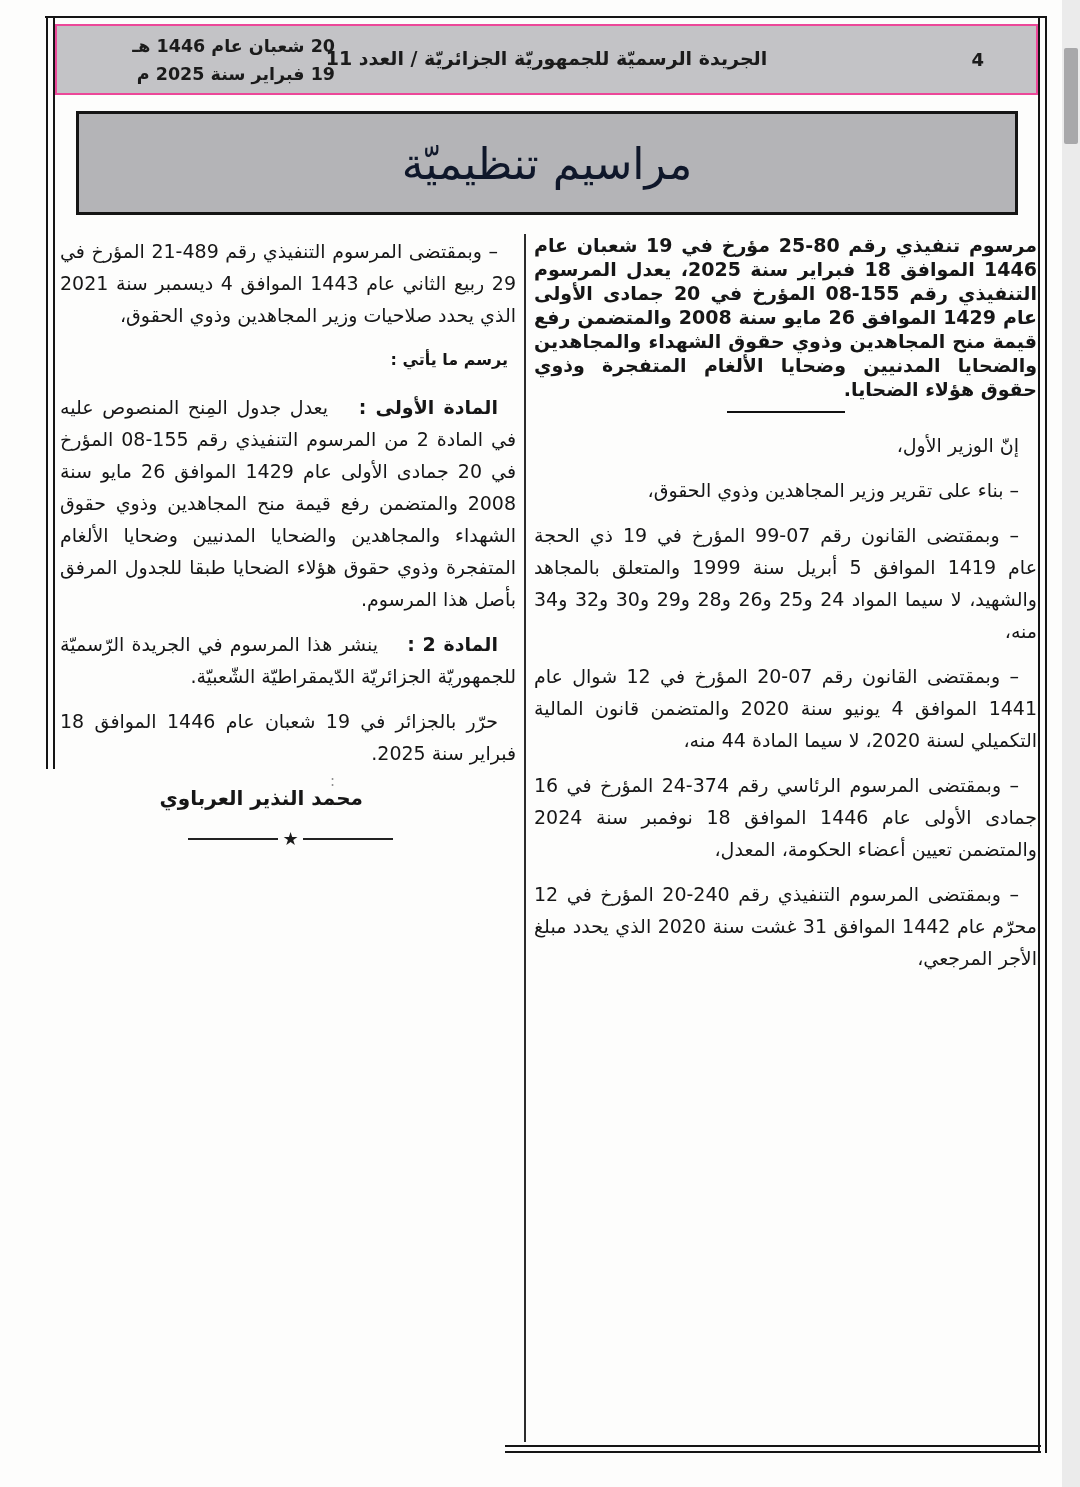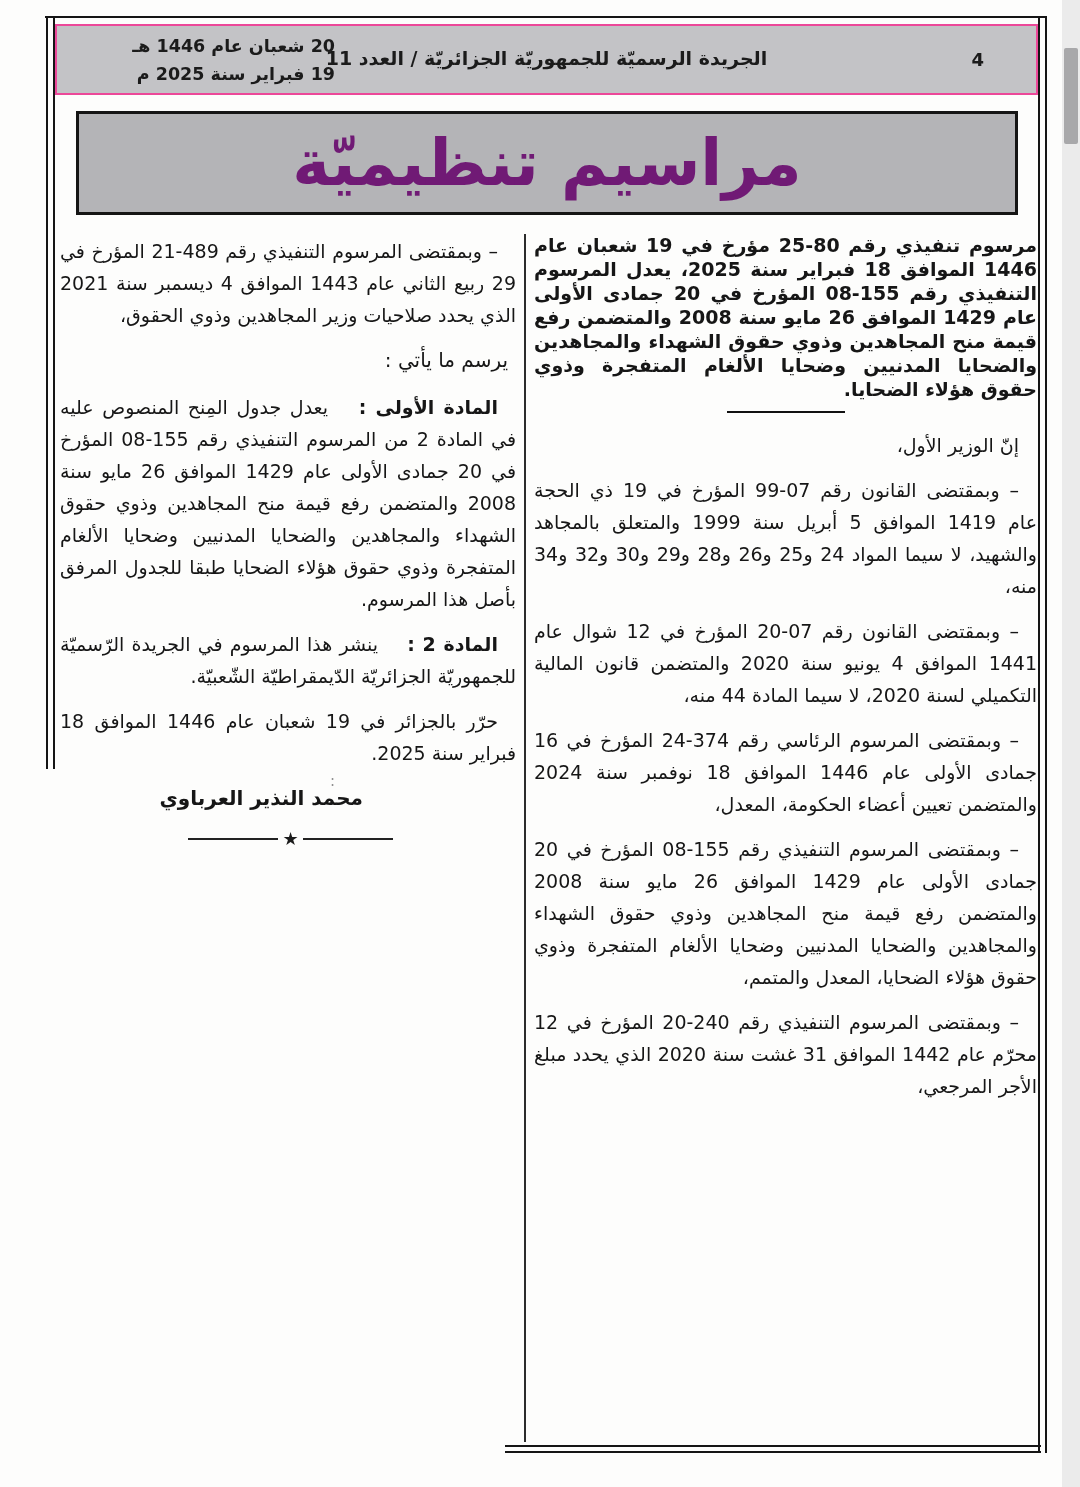--- a/index.html
+++ b/index.html
@@ -25,31 +25,31 @@
   .dates{position:absolute;left:16px;top:6px;width:262px;direction:rtl;text-align:right;
     font-weight:bold;font-size:17.5px;line-height:28px;}
   .issue{position:absolute;left:0;right:0;top:21px;text-align:center;
     font-weight:bold;font-size:19px;direction:rtl;}
   .pagenum{position:absolute;right:52px;top:23px;font-weight:bold;font-size:18px;}
 
   
   .banner{position:absolute;left:76px;top:111px;width:942px;height:104px;box-sizing:border-box;
     background:#b4b4b7;border:3px solid #151515;direction:rtl;
     display:flex;align-items:center;justify-content:center;}
-  .banner span{font-size:64px;font-weight:bold;letter-spacing:1px;color:#701a75;}
+  .banner span{font-size:44px;font-weight:normal;letter-spacing:1px;color:#0f172a;}
 
   
   .col{position:absolute;direction:rtl;text-align:justify;font-size:19px;line-height:32px;color:#161616;}
   .col-first{left:534px;top:233px;width:503px;}
   .col-second{left:60px;top:235px;width:456px;}
   .col p{margin:0 0 13px 0;}
   .headline{font-weight:bold;line-height:24px;margin-bottom:6px !important;}
   .headline-divider{width:118px;margin:10px auto 16px auto;border-top:2.5px solid #111;}
   .opening,.visa,.article,.closing{text-indent:18px;}
-  .enacting{font-weight:normal;font-size:20px;text-indent:8px;margin:4px 0 15px 0 !important;}
+  .enacting{font-weight:bold;font-size:16px;text-indent:8px;margin:4px 0 15px 0 !important;}
   .art-label{font-weight:bold;margin-left:22px;}
   .signature{font-weight:bold;font-size:20px;width:300px;margin:10px 153px 0 0 !important;
     text-align:right;text-indent:0;}
   .star-divider{display:flex;align-items:center;width:205px;margin:16px 123px 0 0;}
   .star-divider .seg{flex:1;border-top:2px solid #222;}
   .star-divider .star{padding:0 4px;font-size:18px;line-height:18px;color:#1b1b1b;}
   .stray-mark{position:absolute;left:330px;top:772px;font-size:15px;color:#909090;}
 
   
   .scroll-track{position:absolute;left:1062px;top:0;width:18px;height:1487px;background:#ebebeb;}
@@ -76,24 +76,24 @@
   </header>
 
   <div class="banner">
     <span>مراسيم تنظيميّة</span>
   </div>
 
   <section class="col col-first">
     <p class="headline">مرسوم تنفيذي رقم 80-25 مؤرخ في 19 شعبان عام 1446 الموافق 18 فبراير سنة 2025، يعدل المرسوم التنفيذي رقم 155-08 المؤرخ في 20 جمادى الأولى عام 1429 الموافق 26 مايو سنة 2008 والمتضمن رفع قيمة منح المجاهدين وذوي حقوق الشهداء والمجاهدين والضحايا المدنيين وضحايا الألغام المتفجرة وذوي حقوق هؤلاء الضحايا.</p>
     <div class="headline-divider"></div>
     <p class="opening">إنّ الوزير الأول،</p>
+    <p class="visa">– بناء على تقرير وزير المجاهدين وذوي الحقوق،</p>
     <p class="visa">– وبمقتضى القانون رقم 07-99 المؤرخ في 19 ذي الحجة عام 1419 الموافق 5 أبريل سنة 1999 والمتعلق بالمجاهد والشهيد، لا سيما المواد 24 و25 و26 و28 و29 و30 و32 و34 منه،</p>
     <p class="visa">– وبمقتضى القانون رقم 07-20 المؤرخ في 12 شوال عام 1441 الموافق 4 يونيو سنة 2020 والمتضمن قانون المالية التكميلي لسنة 2020، لا سيما المادة 44 منه،</p>
     <p class="visa">– وبمقتضى المرسوم الرئاسي رقم 374-24 المؤرخ في 16 جمادى الأولى عام 1446 الموافق 18 نوفمبر سنة 2024 والمتضمن تعيين أعضاء الحكومة، المعدل،</p>
-    <p class="visa">– وبمقتضى المرسوم التنفيذي رقم 155-08 المؤرخ في 20 جمادى الأولى عام 1429 الموافق 26 مايو سنة 2008 والمتضمن رفع قيمة منح المجاهدين وذوي حقوق الشهداء والمجاهدين والضحايا المدنيين وضحايا الألغام المتفجرة وذوي حقوق هؤلاء الضحايا، المعدل والمتمم،</p>
     <p class="visa">– وبمقتضى المرسوم التنفيذي رقم 240-20 المؤرخ في 12 محرّم عام 1442 الموافق 31 غشت سنة 2020 الذي يحدد مبلغ الأجر المرجعي،</p>
   </section>
 
   <section class="col col-second">
     <p class="visa">– وبمقتضى المرسوم التنفيذي رقم 489-21 المؤرخ في 29 ربيع الثاني عام 1443 الموافق 4 ديسمبر سنة 2021 الذي يحدد صلاحيات وزير المجاهدين وذوي الحقوق،</p>
     <p class="enacting">يرسم ما يأتي :</p>
     <p class="article">
       <span class="art-label">المادة الأولى :</span>
       <span class="art-text">يعدل جدول المِنح المنصوص عليه في المادة 2 من المرسوم التنفيذي رقم 155-08 المؤرخ في 20 جمادى الأولى عام 1429 الموافق 26 مايو سنة 2008 والمتضمن رفع قيمة منح المجاهدين وذوي حقوق الشهداء والمجاهدين والضحايا المدنيين وضحايا الألغام المتفجرة وذوي حقوق هؤلاء الضحايا طبقا للجدول المرفق بأصل هذا المرسوم.</span>
     </p>

